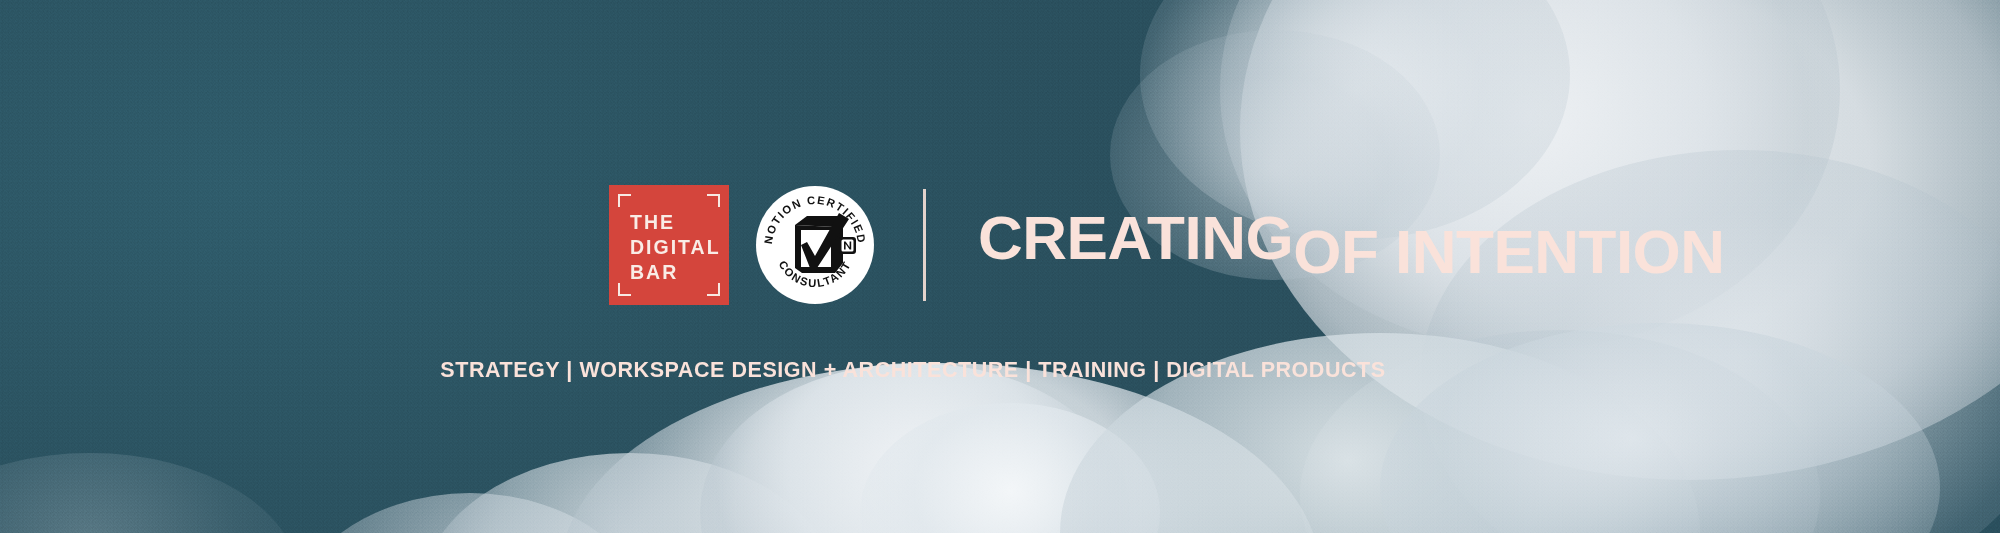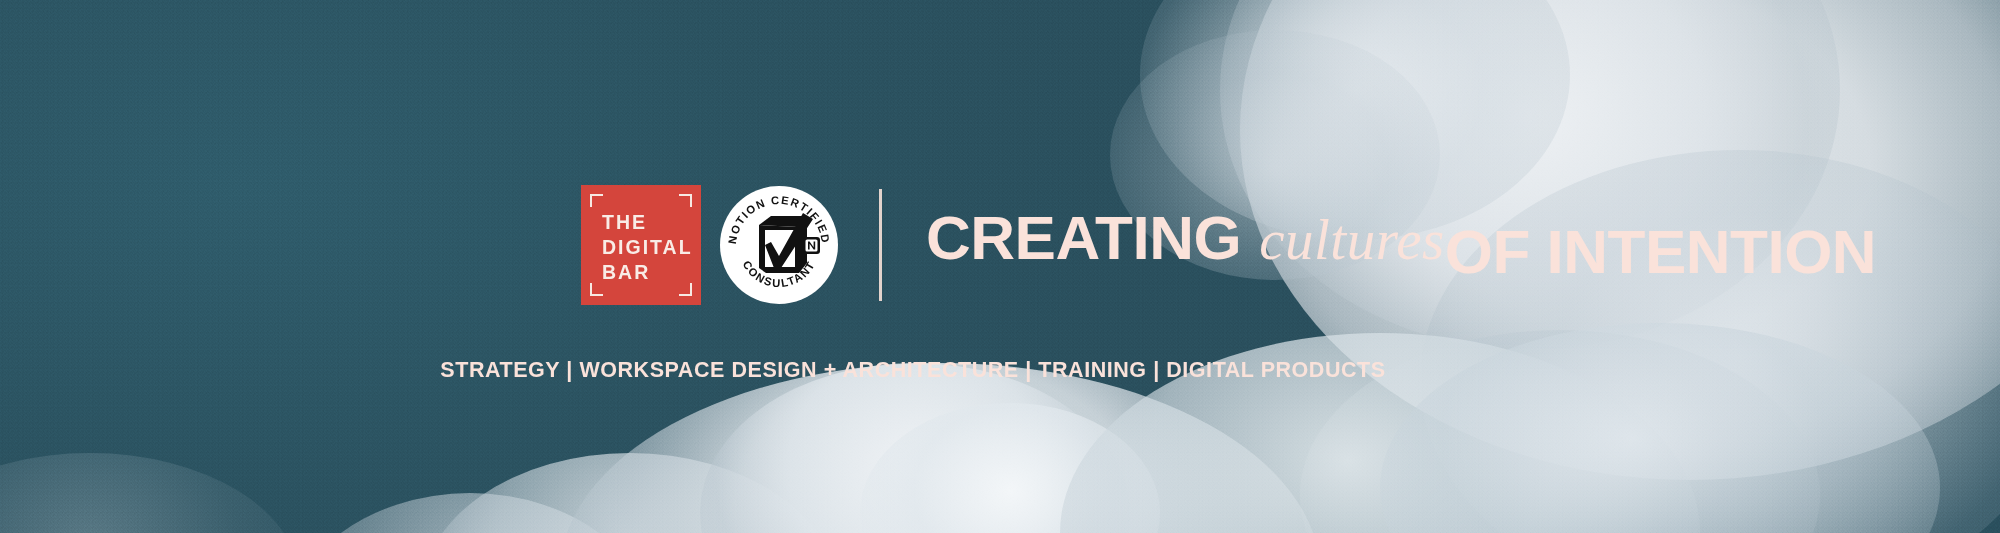--- a/index.html
+++ b/index.html
@@ -184,24 +184,24 @@
     left:0; top:0;
     width:2000px; height:533px;
     display:flex;
     flex-direction:column;
     align-items:center;
     justify-content:flex-start;
   }
 
   .lockup {
     position:absolute;
-    left:569px; top:185px;
+    left:597px; top:185px;
     display:flex;
     align-items:center;
-    gap:18px;
+    gap:26px;
     padding-left:12px;
   }
 
   
   .mark-square {
     position:relative;
     width:120px; height:120px;
     background:#d4453c;
     flex:0 0 auto;
   }
@@ -375,21 +375,20 @@
             <textPath href="#arcBot" startOffset="50%" text-anchor="middle">CONSULTANT</textPath>
           </text>
         </svg>
       </div>
 
       <div class="divider"></div>
 
       <div class="headline">
         <div class="hl-row">
           <span class="hl-bold">CREATING</span>
-          <span class="hl-italic">cultures</span>
         </div>
         <div class="hl-row hl-row-2">
           <span class="hl-bold">OF INTENTION</span>
         </div>
       </div>
 
     </div>
 
     <div class="tagline">
       <span class="tagline-inner">STRATEGY | WORKSPACE DESIGN + ARCHITECTURE | TRAINING | DIGITAL PRODUCTS</span>

